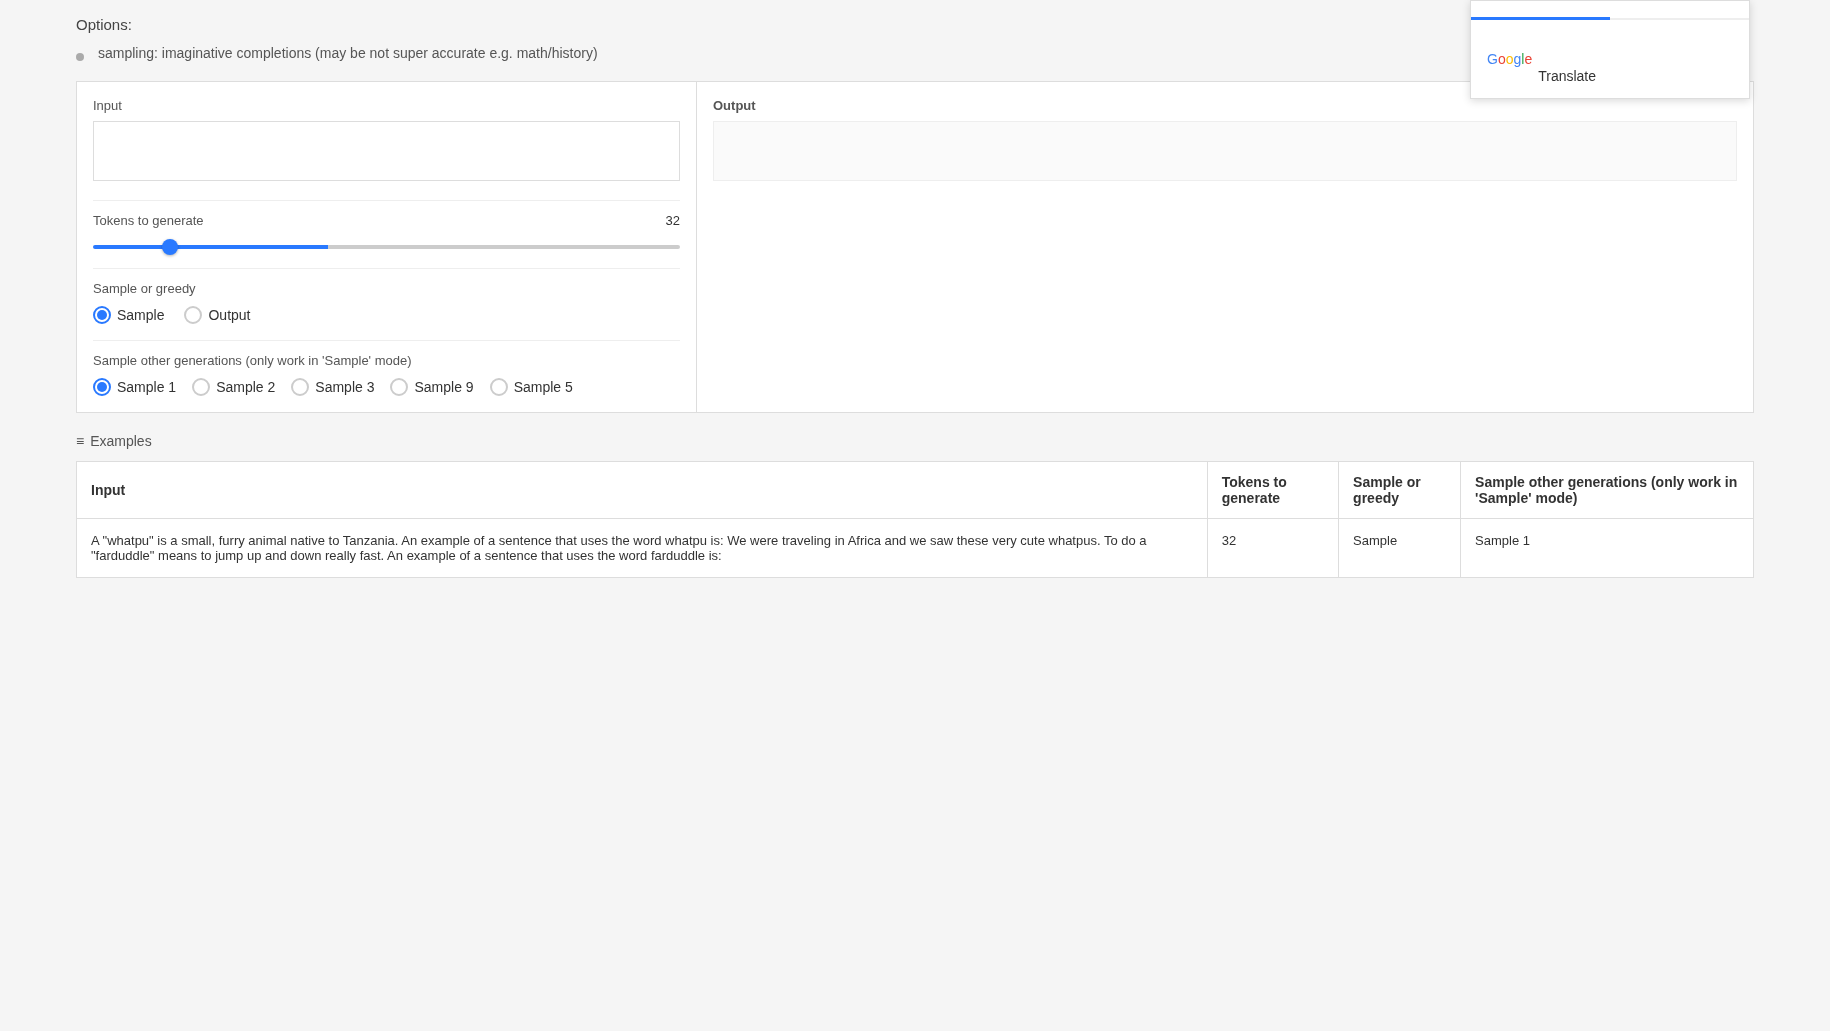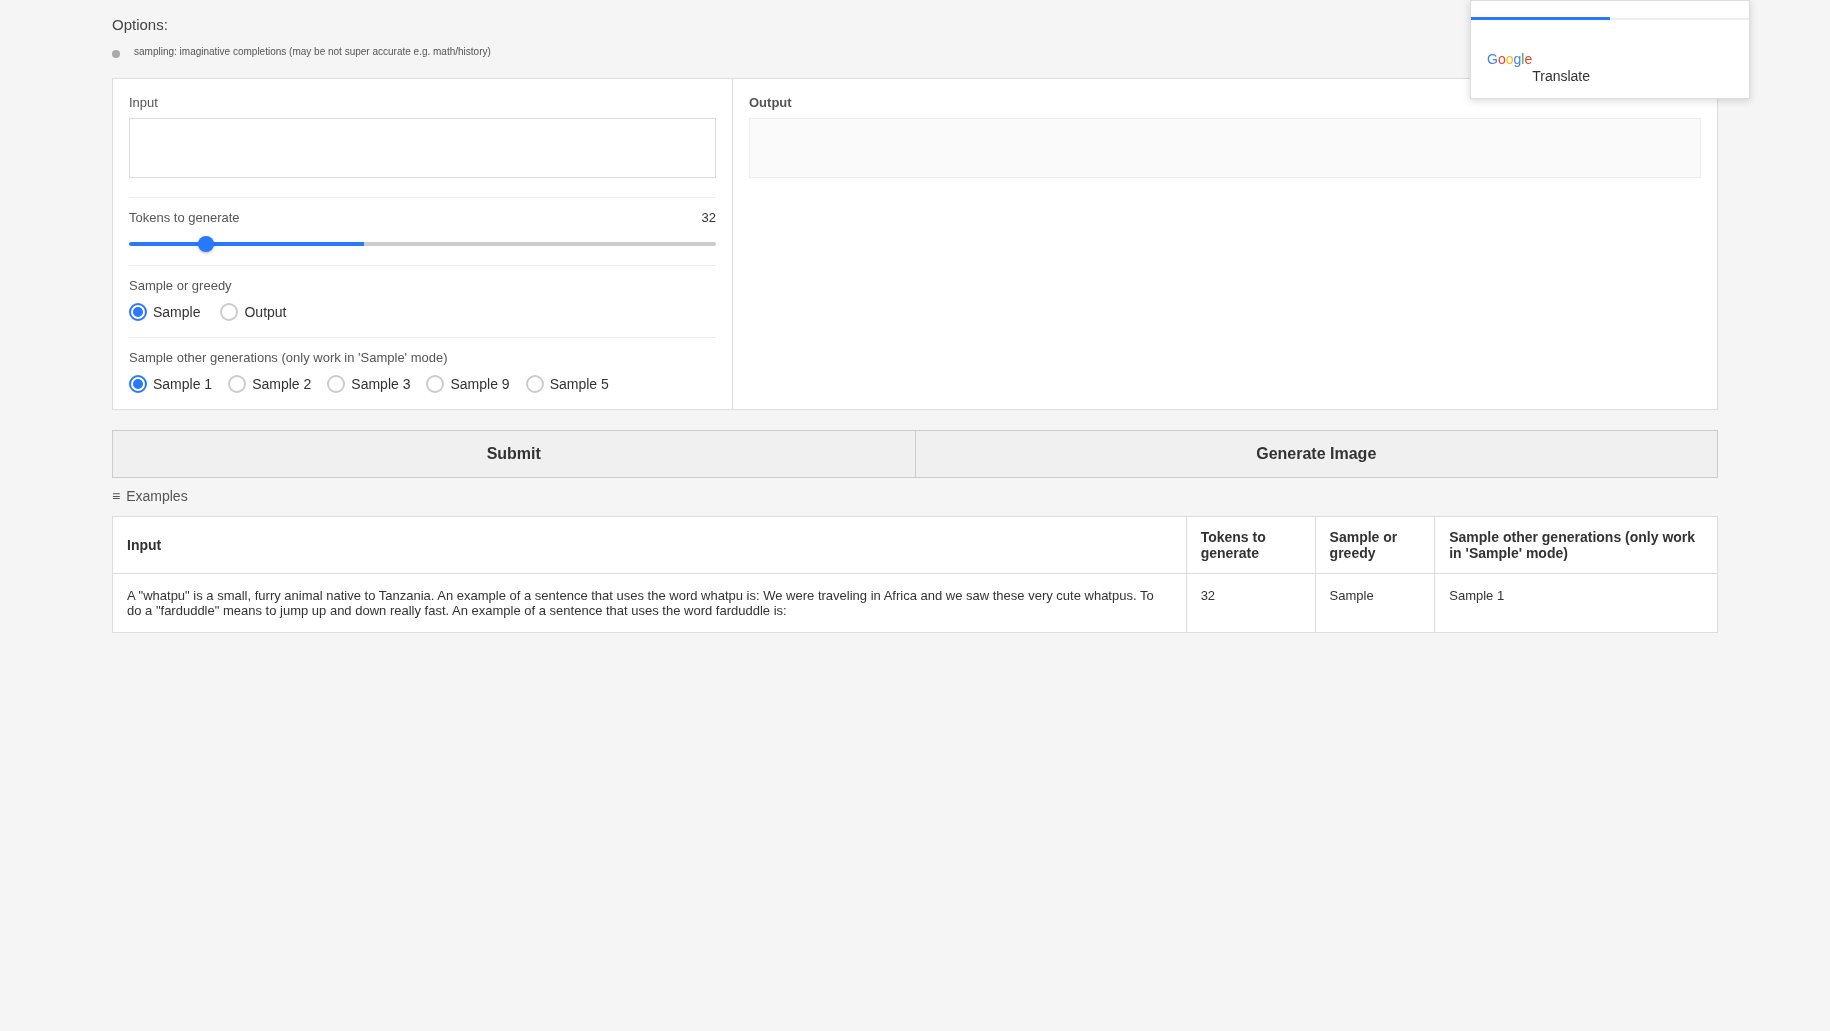--- a/index.html
+++ b/index.html
@@ -5,42 +5,42 @@
     * { box-sizing: border-box; margin: 0; padding: 0; }
     body {
       background: #f5f5f5;
       font-family: Arial, sans-serif;
       font-size: 14px;
       color: #333;
       position: relative;
     }
 
     .page-container {
-      padding: 16px 112px;
+      padding: 16px 76px;
       max-width: 1830px;
     }
 
     .options-heading {
       font-size: 15px;
       font-weight: 500;
       margin-bottom: 12px;
       color: #444;
     }
 
     .bullet-list {
       list-style: none;
       margin-bottom: 20px;
     }
 
     .bullet-list li {
       display: flex;
-      align-items: center;
+      align-items: flex-end;
       margin-bottom: 10px;
       color: #555;
-      font-size: 10px;
+      font-size: 14px;
     }
 
     .bullet-dot {
       width: 8px;
       height: 8px;
       border-radius: 50%;
       background: #aaa;
       margin-right: 14px;
       margin-top: 5px;
       flex-shrink: 0;
@@ -318,20 +318,21 @@
     .gt-tab.active {
       border-bottom: 3px solid #2979ff;
       color: #2979ff;
       margin-bottom: -2px;
     }
 
     .gt-content {
       padding: 14px 16px;
       display: flex;
       align-items: center;
+      gap: 6px;
     }
 
     .gt-google-icon {
       font-size: 14px;
       font-weight: 500;
     }
 
     .gt-google-g {
       color: #4285f4;
     }
@@ -437,24 +438,20 @@
         </div>
       </div>
     </div>
 
     <div class="output-panel">
       <div class="panel-label">Output</div>
       <div class="output-area"></div>
     </div>
   </div>
 
-  <div class="buttons-row">
-    <button class="btn-submit">Submit</button>
-    <button class="btn-generate">Generate Image</button>
-  </div>
 
   <div class="examples-section">
     <div class="examples-heading">
       <span>≡</span>
       <span>Examples</span>
     </div>
     <table class="examples-table">
       <thead>
         <tr>
           <th>Input</th>

